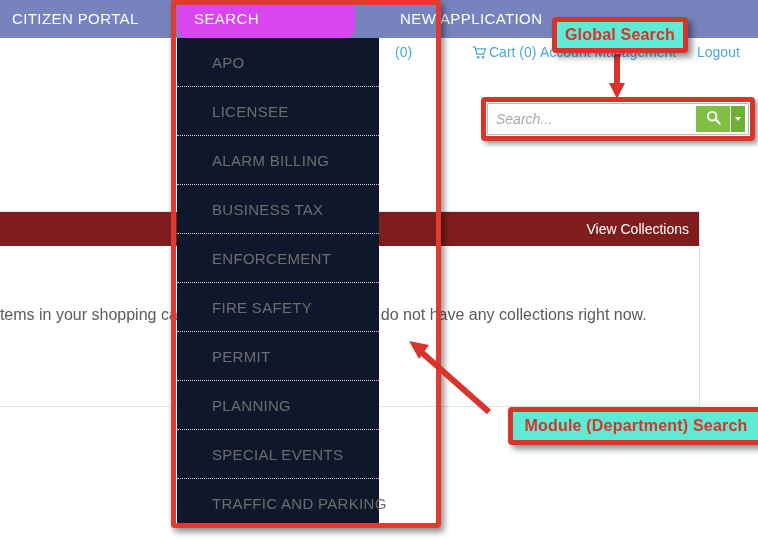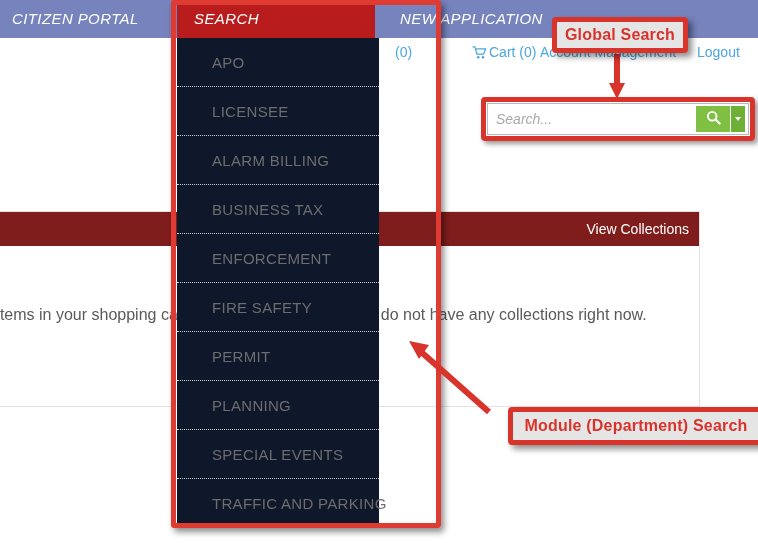--- a/index.html
+++ b/index.html
@@ -24,41 +24,41 @@
   }
 
   
   .topnav {
     position: absolute;
     left: 0;
     top: 0;
     width: 758px;
     height: 38px;
     background: #7683bd;
-    font-style: italic;
   }
   .topnav-item {
     position: absolute;
     top: 0;
     height: 38px;
     line-height: 38px;
     color: #ffffff;
     font-size: 15px;
     letter-spacing: .4px;
     white-space: nowrap;
     font-weight: 400;
   }
   .topnav-item.citizen { left: 12px; }
   .topnav-item.search {
     left: 177px;
-    width: 198px;
-    background: #b91c1c;
+    width: 178px;
+    background: #d946ef;
     padding-left: 17px;
     box-sizing: border-box;
     color: #ffffff;
+    border-radius: 11px;
   }
   .topnav-item.newapp { left: 400px; }
 
   
   .utilstrip {
     position: absolute;
     left: 0;
     top: 38px;
     width: 758px;
     height: 28px;
@@ -259,21 +259,21 @@
     border-radius: 4px;
     box-sizing: border-box;
     z-index: 46;
     pointer-events: none;
     box-shadow: 3px 3px 5px rgba(0,0,0,.4);
   }
 
   
   .callout {
     position: absolute;
-    background: #e5e5e5;
+    background: #5eead4;
     border: 5px solid #d8342b;
     border-radius: 4px;
     box-sizing: border-box;
     color: #d8342b;
     font-weight: bold;
     font-size: 16px;
     display: flex;
     align-items: center;
     justify-content: center;
     white-space: nowrap;

